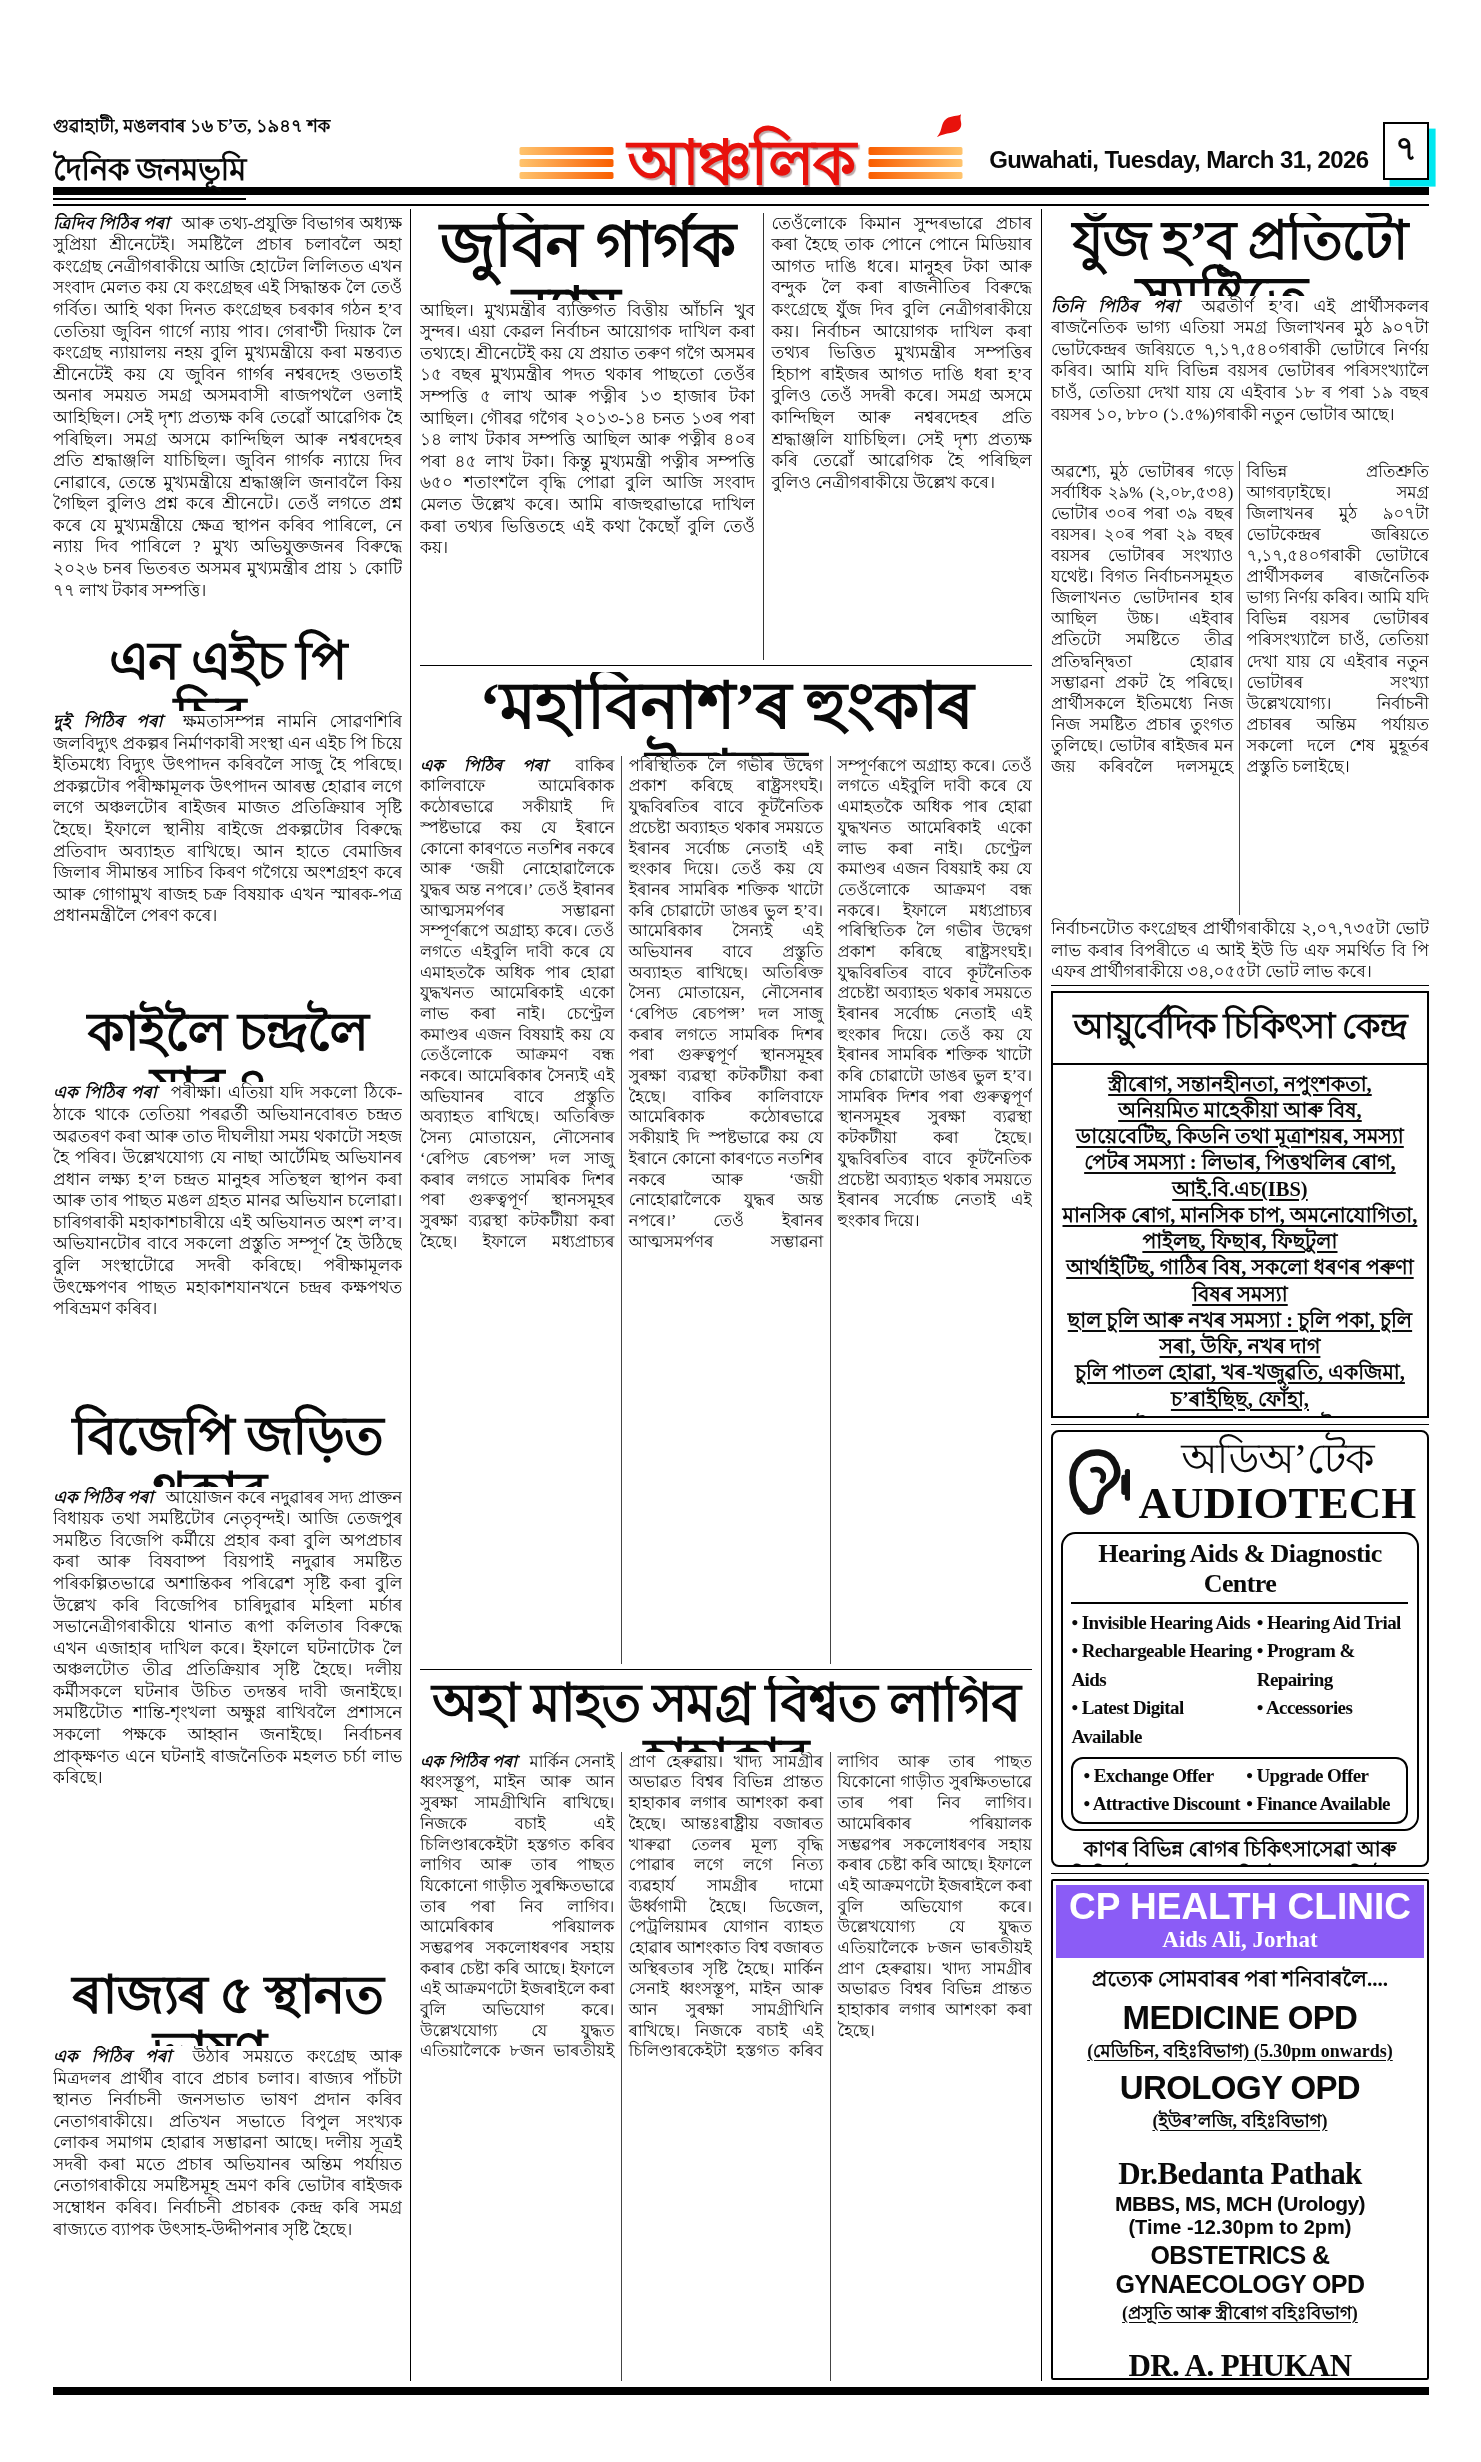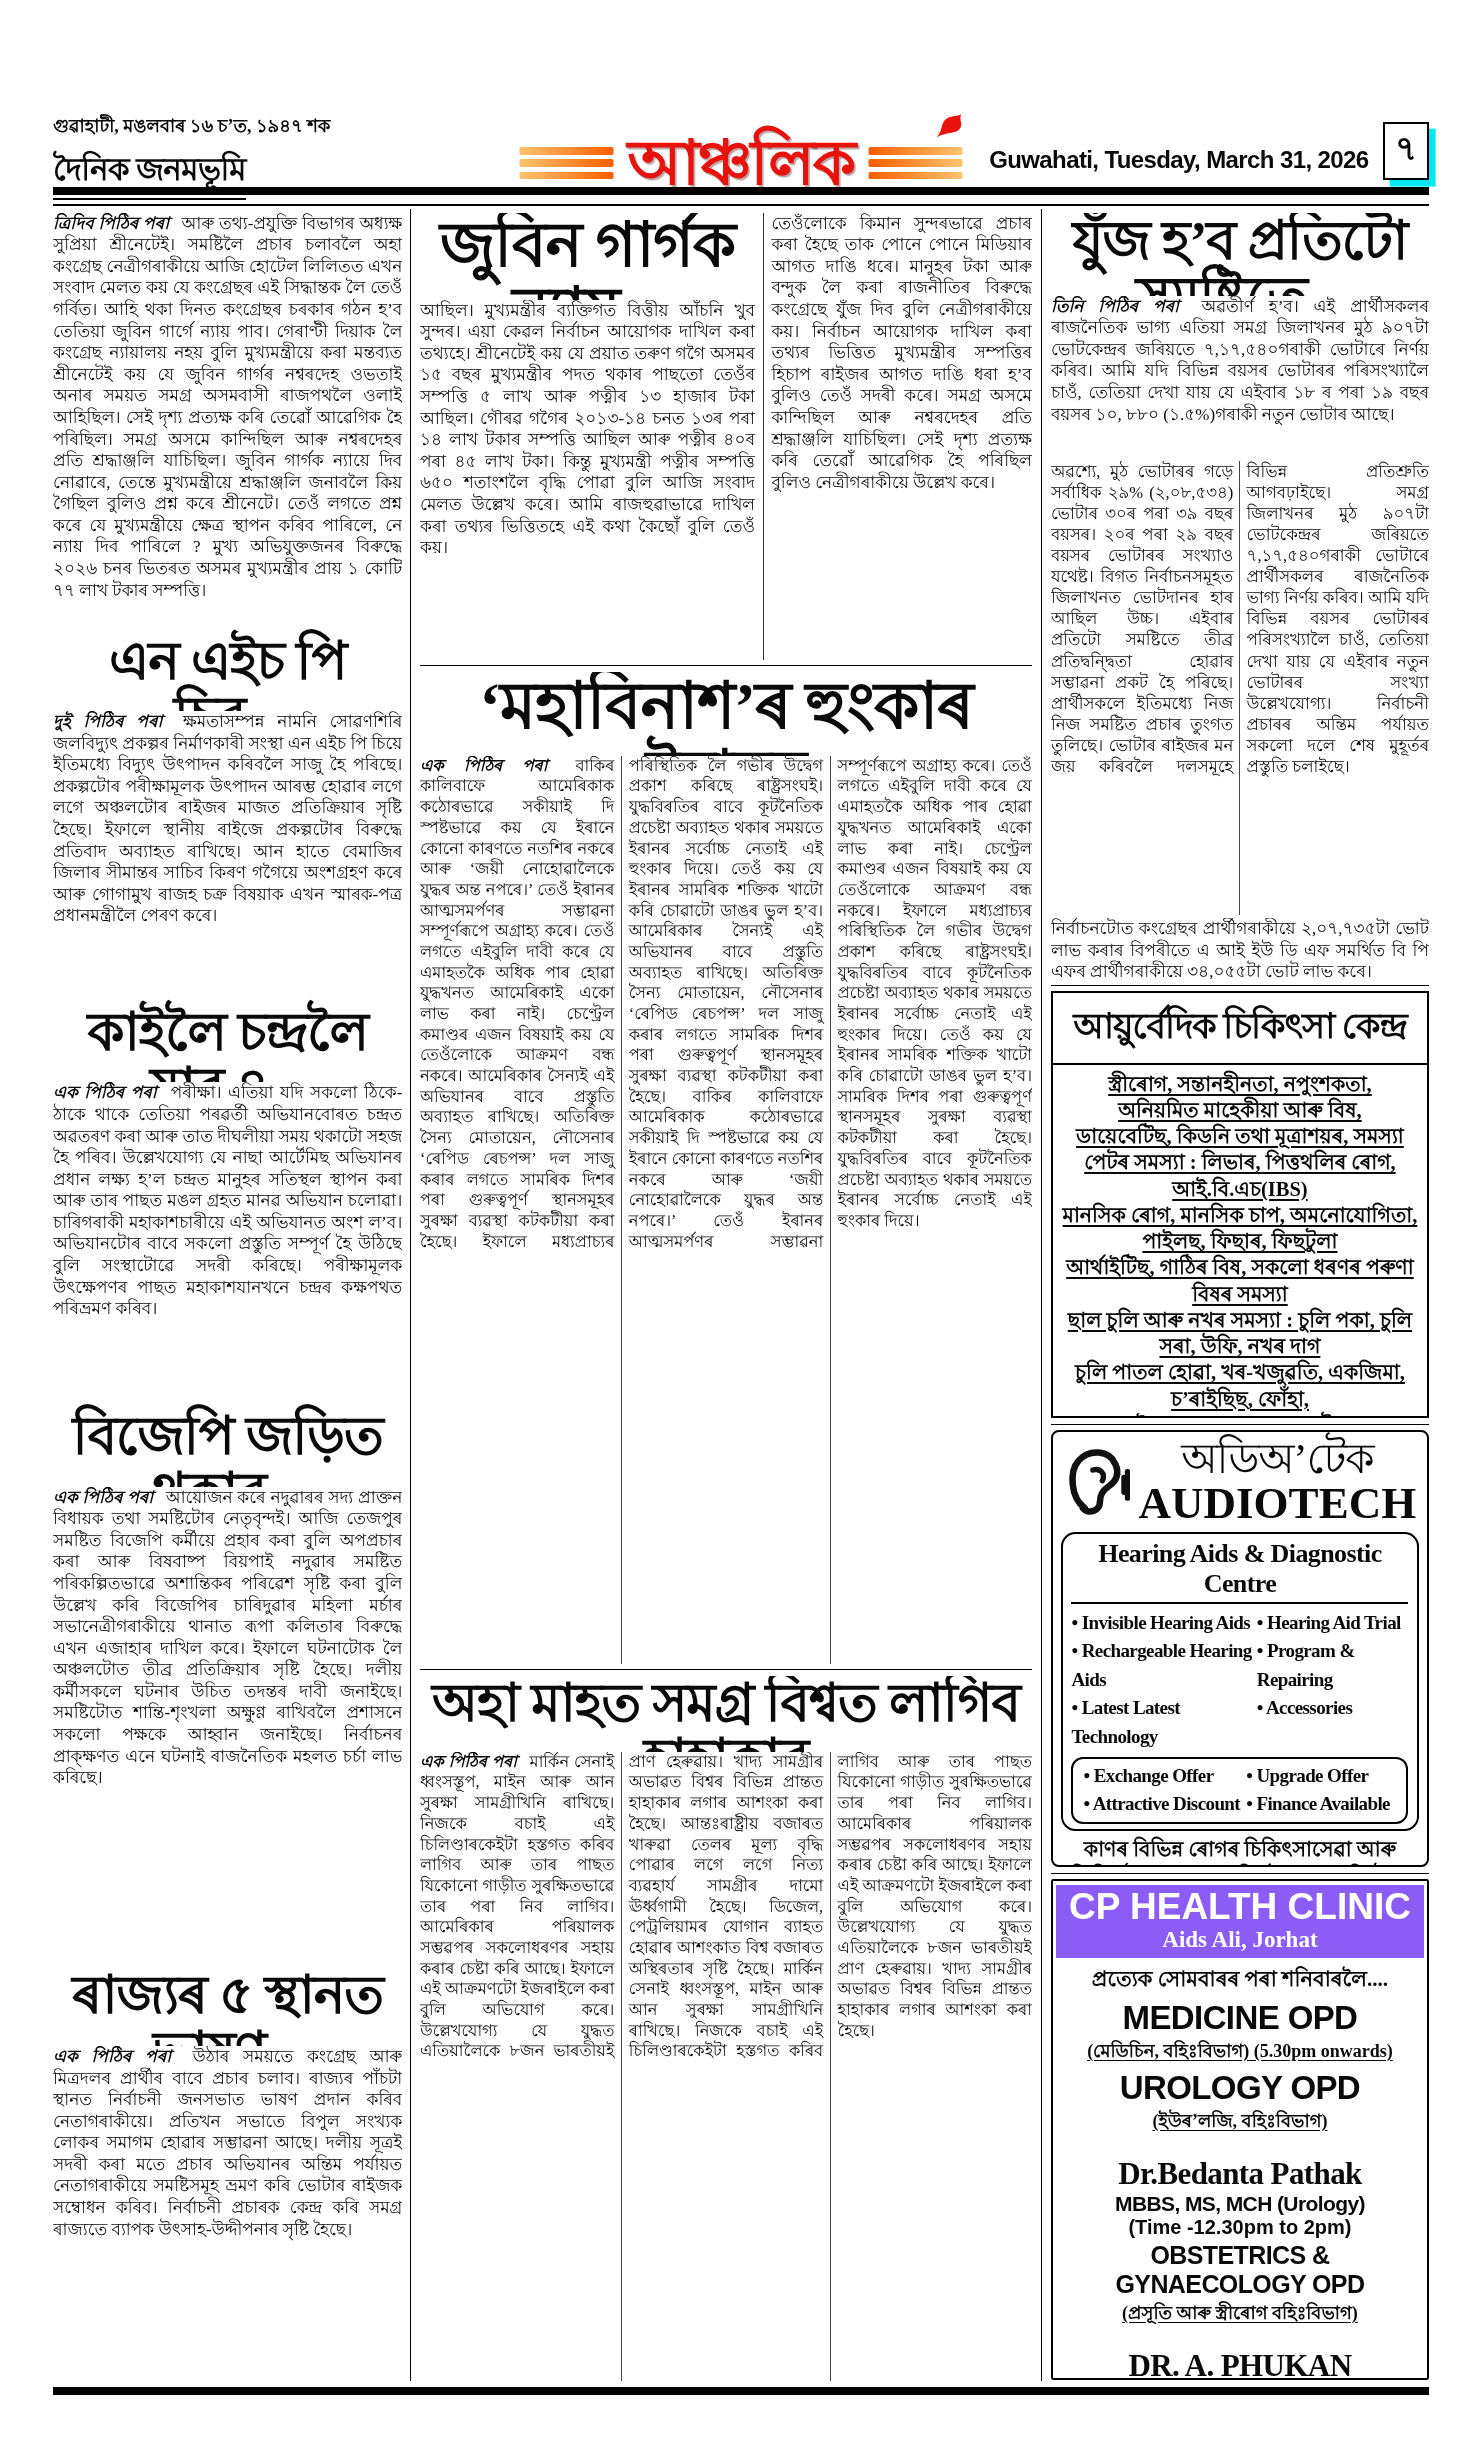--- a/index.html
+++ b/index.html
@@ -284,21 +284,21 @@
             <div class="audio-en">AUDIOTECH</div>
           </div>
         </div>
         <div class="audio-box">
           <div class="audio-centre">Hearing Aids &amp; Diagnostic Centre</div>
           <div class="svc-grid">
             <div class="svc">Invisible Hearing Aids</div>
             <div class="svc">Hearing Aid Trial</div>
             <div class="svc">Rechargeable Hearing Aids</div>
             <div class="svc">Program &amp; Repairing</div>
-            <div class="svc">Latest Latest Technology</div>
+            <div class="svc">Latest Digital Available</div>
             <div class="svc">Accessories</div>
           </div>
           <div class="offer-box">
             <div class="offer-grid">
               <div class="svc">Exchange Offer</div>
               <div class="svc">Upgrade Offer</div>
               <div class="svc">Attractive Discount</div>
               <div class="svc">Finance Available</div>
             </div>
           </div>

